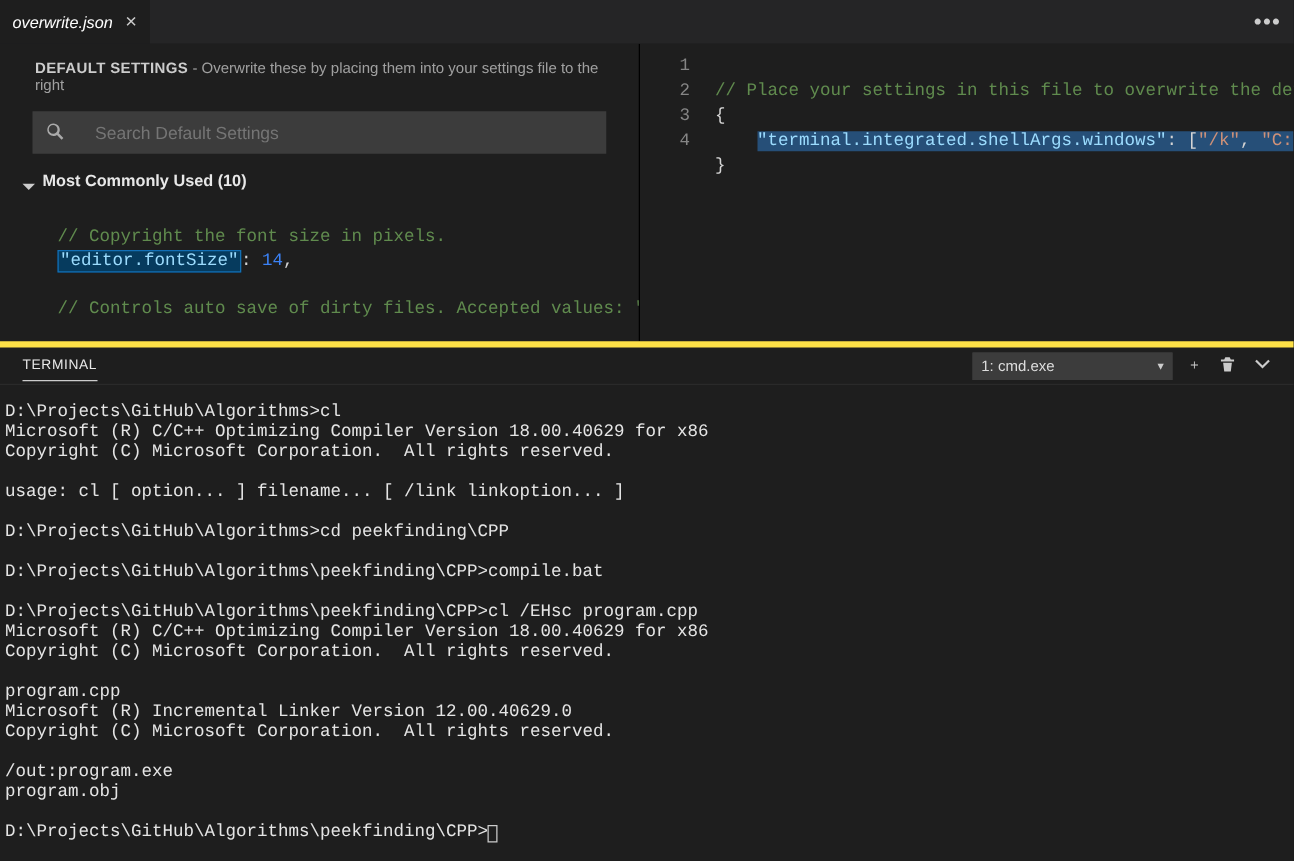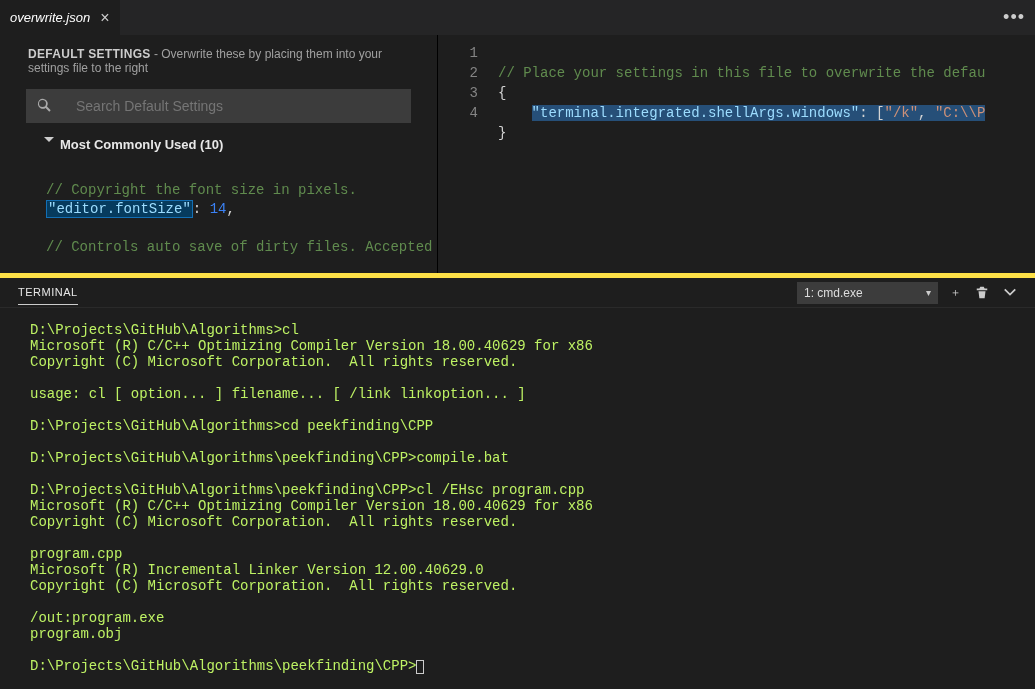--- a/index.html
+++ b/index.html
@@ -37,21 +37,21 @@
   .tab-bar .spacer { flex: 1; }
   .tab-bar .more { color: #ccc; padding: 0 10px; display: flex; align-items: center; cursor: pointer; font-size: 18px; letter-spacing: 1px;}
 
   
   .split {
     display: flex;
     height: 238px;
     overflow: hidden;
   }
   .left-pane {
-    width: 438px;
+    width: 512px;
     background: #1e1e1e;
     border-right: 1px solid #000;
     color: #ccc;
     position: relative;
     overflow: hidden;
   }
   .right-pane {
     flex: 1;
     background: #1e1e1e;
     overflow: hidden;
@@ -80,26 +80,26 @@
     background: transparent;
     border: none;
     outline: none;
     color: #ccc;
     font-size: 14px;
     flex: 1;
   }
   .search-box svg { width: 16px; height: 16px; fill: #aaa; }
 
   .section-header {
-    padding: 8px 30px 4px 44px;
+    padding: 8px 30px 4px 18px;
     font-weight: bold;
     font-size: 13px;
     color: #e8e8e8;
     display: flex;
-    align-items: flex-start;
+    align-items: flex-end;
     gap: 4px;
   }
   .tri { display:inline-block;border-style:solid;border-width:5px 5px 0 5px;border-color:#ccc transparent transparent transparent; margin-right:2px;}
 
   .code-block {
     padding: 6px 10px 6px 46px;
     font-family: Consolas, "Courier New", monospace;
     font-size: 14px;
     line-height: 19px;
     white-space: pre;
@@ -153,38 +153,38 @@
     color: #e7e7e7;
     border-bottom: 1px solid #2a2a2a;
   }
   .panel-header .title { letter-spacing: 0.5px; border-bottom: 1px solid #ccc; padding-bottom: 6px; margin-top:6px;}
   .panel-header .spacer { flex: 1; }
   .term-select {
     background: #3c3c3c;
     color: #ddd;
     border: 1px solid #3c3c3c;
     height: 22px;
-    width: 141px;
+    width: 160px;
     font-size: 12px;
     padding: 0 6px;
     display: flex;
     align-items: center;
     justify-content: space-between;
   }
   .term-select .arrow { font-size: 10px; color:#ccc; }
   .panel-icons { display:flex; gap: 14px; margin-left: 12px; color:#ccc; }
   .panel-icons span { cursor:pointer; }
 
   .terminal-body {
     flex: 1;
-    padding: 14px 30px;
+    padding: 14px 4px;
     font-family: Consolas, "Courier New", monospace;
     font-size: 14px;
     line-height: 16px;
-    color: #bef264;
+    color: #e5e5e5;
     white-space: pre;
     overflow: hidden;
   }
   .term-cursor {
     display: inline-block;
     width: 8px;
     height: 14px;
     border: 1px solid #ccc;
     vertical-align: text-bottom;
   }

